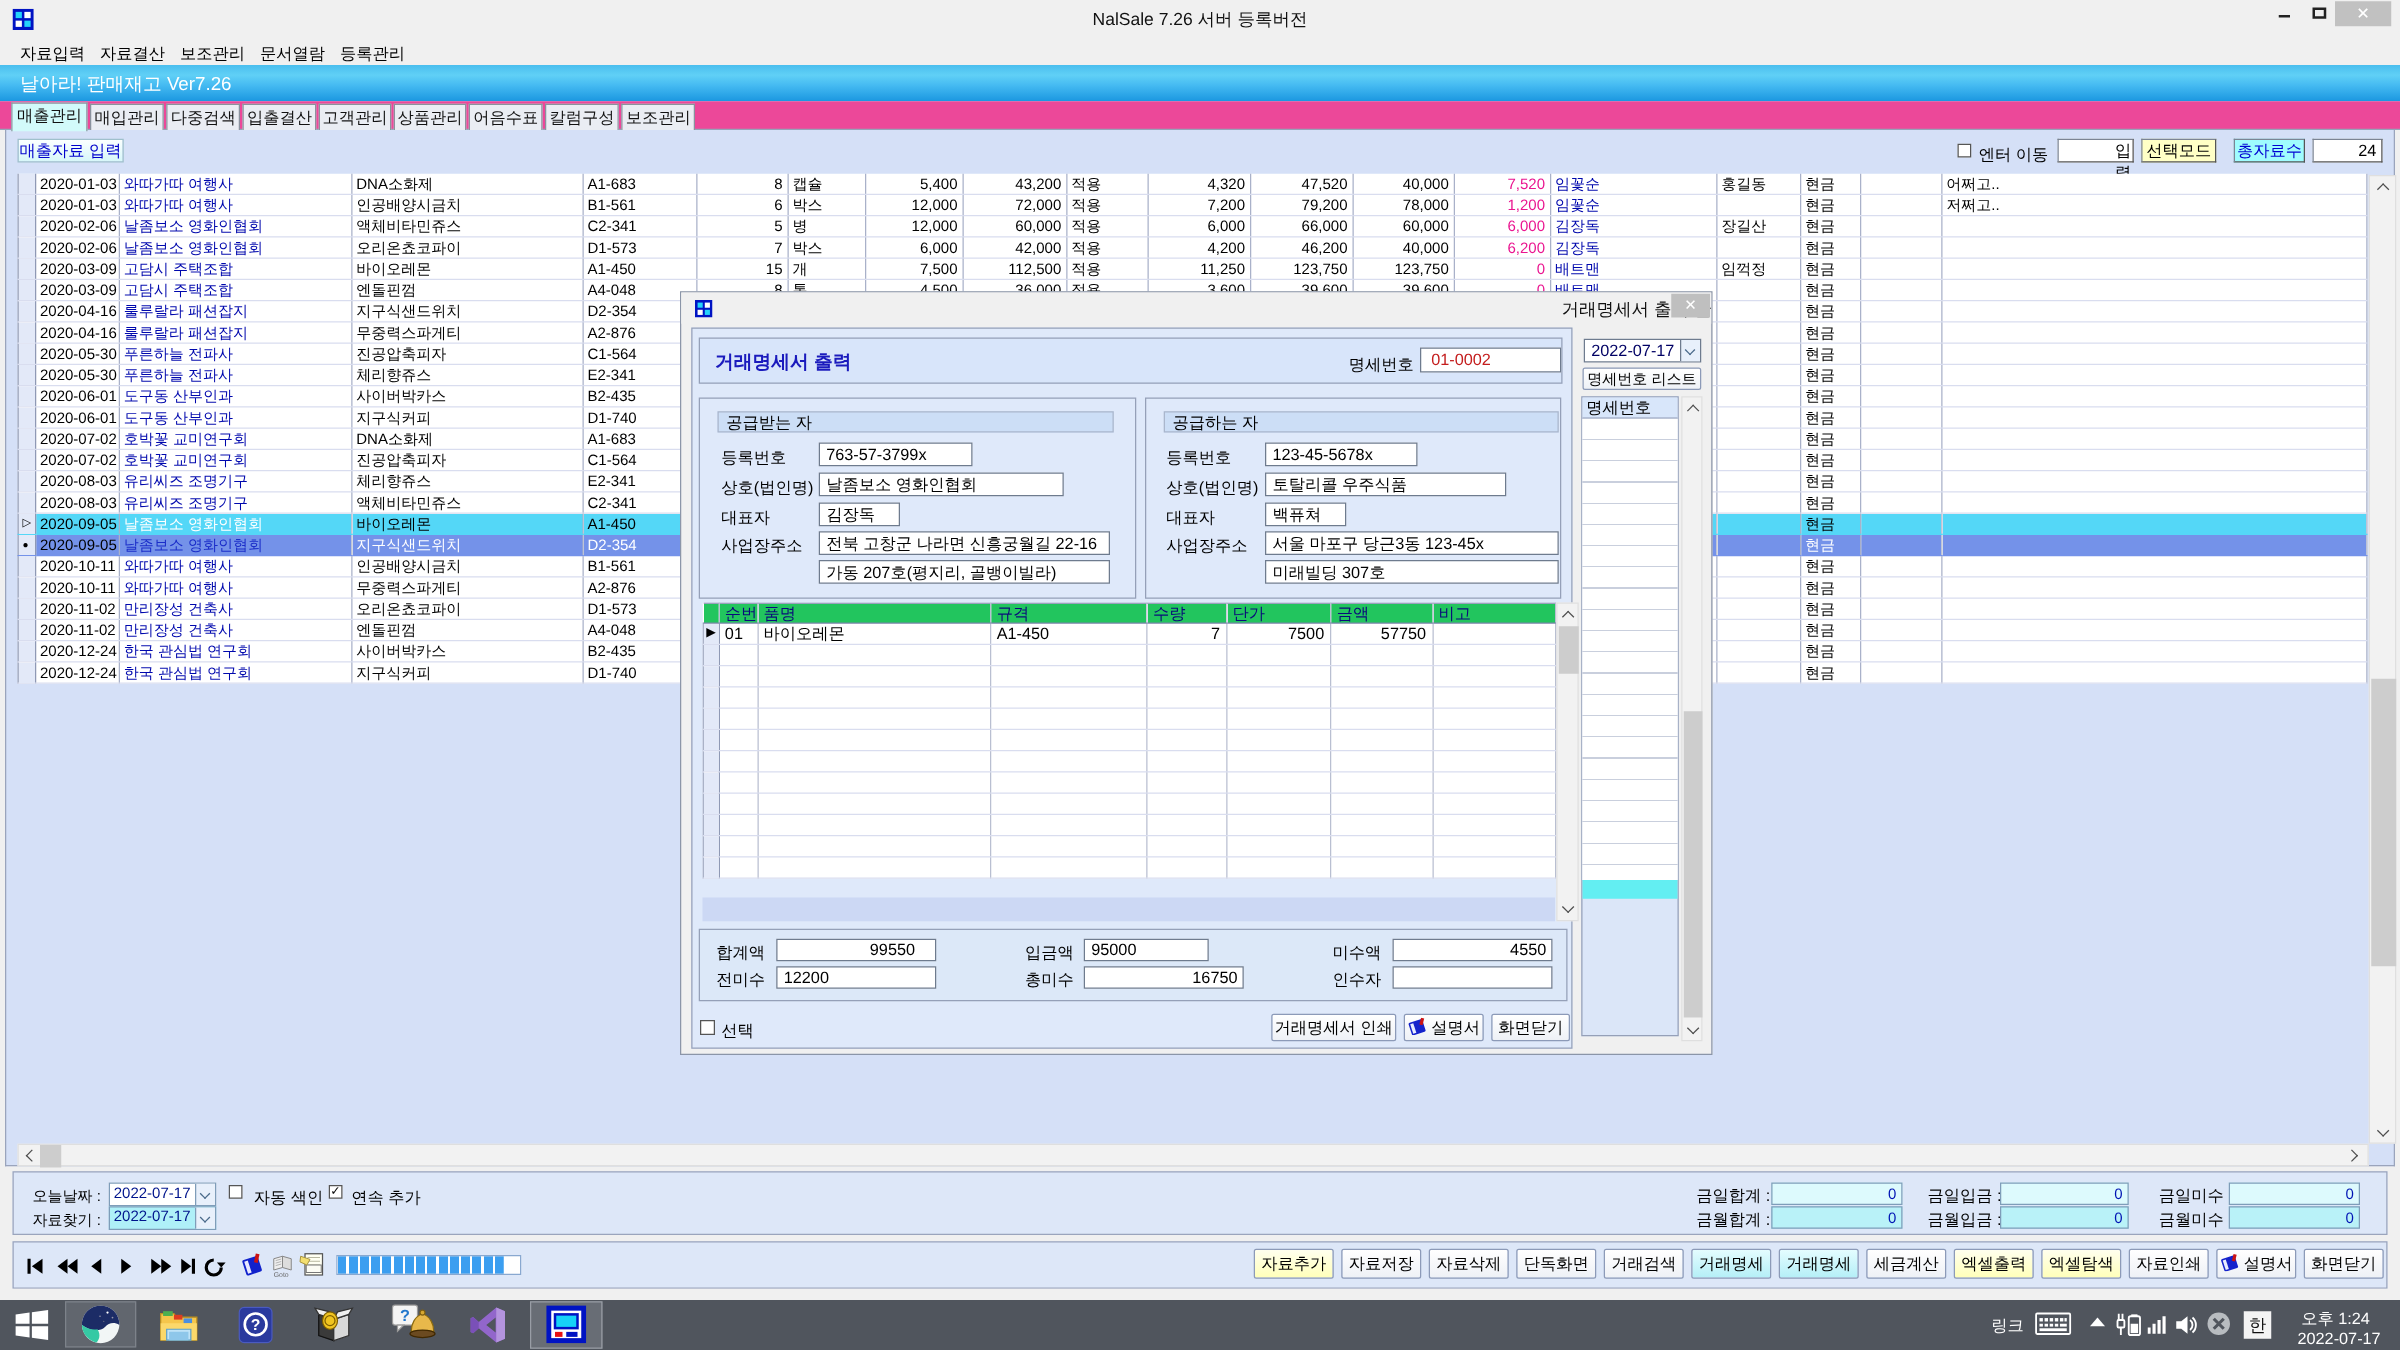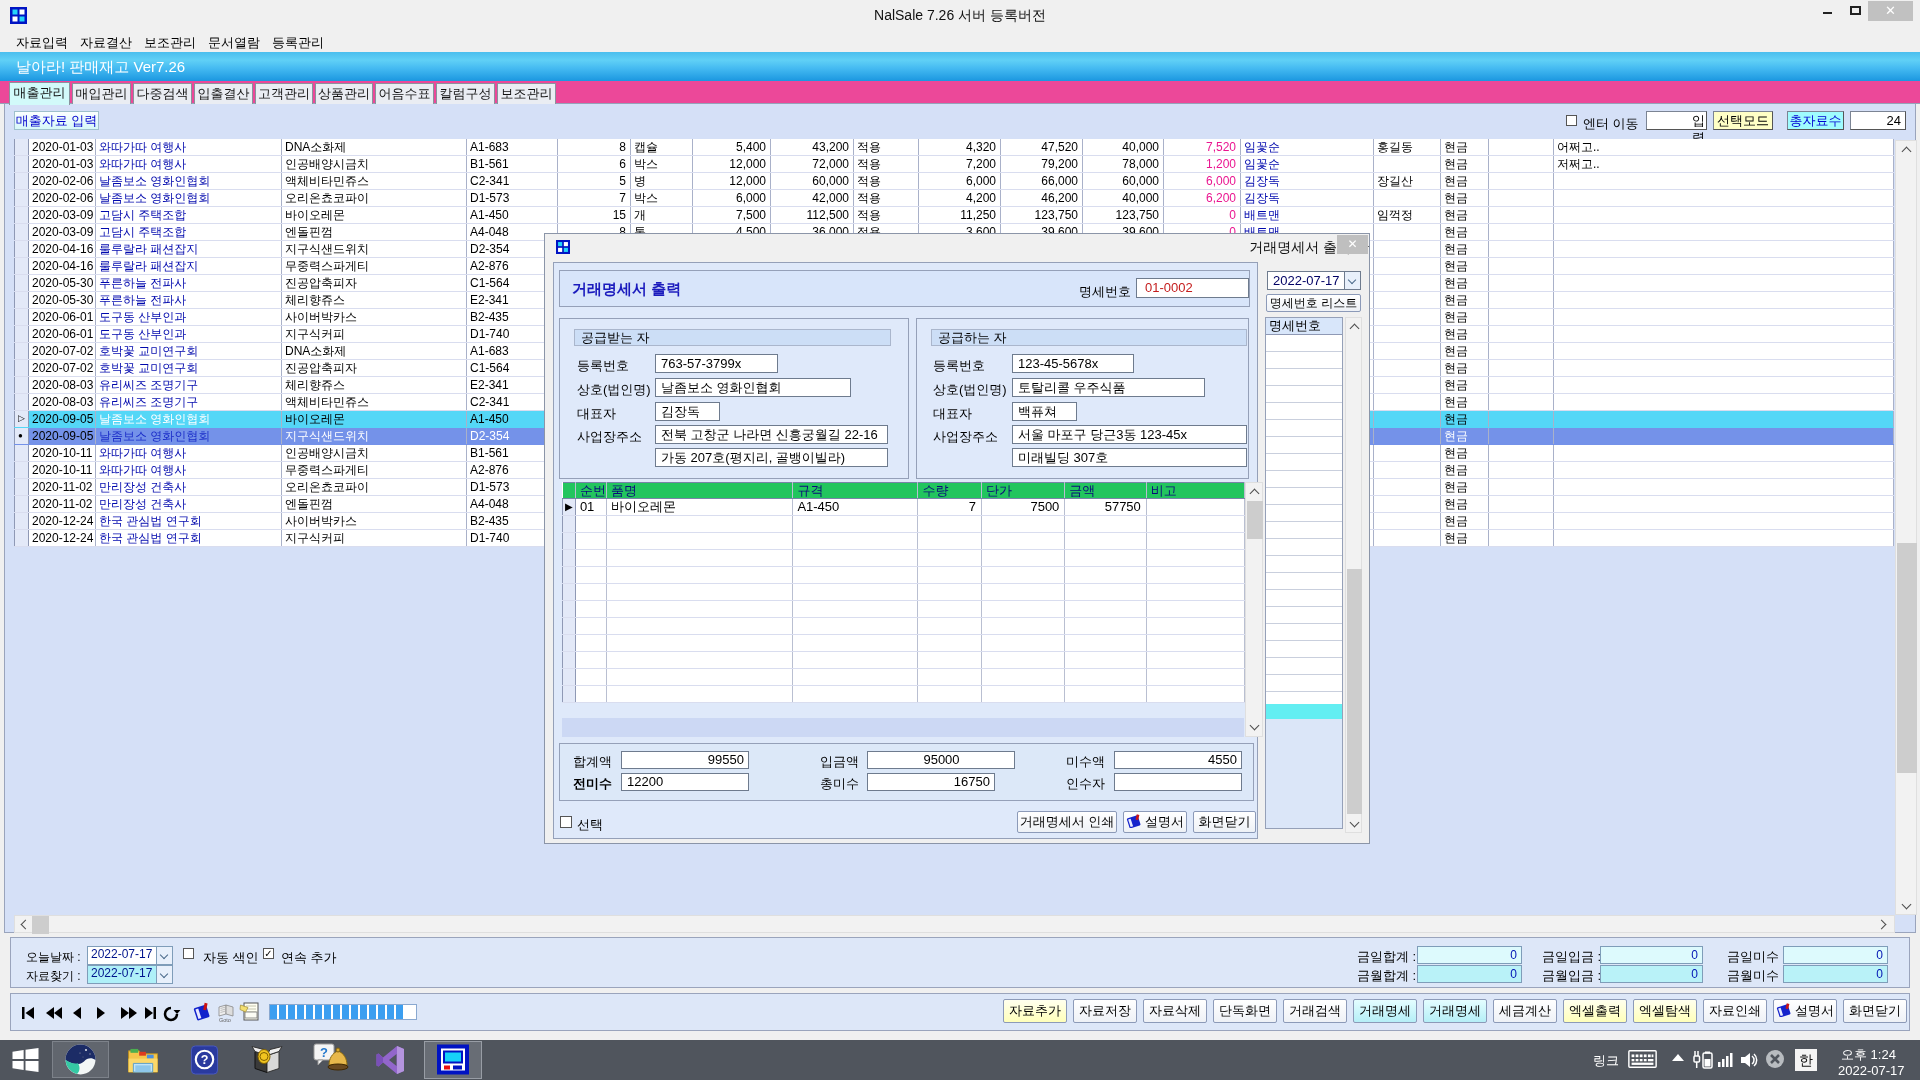--- a/index.html
+++ b/index.html
@@ -1060,26 +1060,26 @@
       </table>
     </div>
     <div class="abs" style="left:17px;top:484px;width:682px;height:19px;background:#ccd8f4;"></div>
     <div class="sb" style="left:700px;top:248px;width:18px;height:255px;">
       <div class="ch chu" style="left:5px;top:7px;"></div>
       <div class="ch chd" style="left:5px;top:239px;"></div>
       <div class="th" style="left:1px;top:18px;width:16px;height:38px;"></div>
     </div>
     <div class="dpanel" style="left:14px;top:509px;width:695px;height:58px;background:#dce8f8;"></div>
     <div class="dlabel" style="left:28px;top:519px;">합계액</div>
-    <div class="dfield" style="left:76px;top:517px;width:128px;height:18px;text-align:right;padding-right:4px;line-height:16px;">99550</div>
+    <div class="dfield" style="left:76px;top:517px;width:128px;height:18px;text-align:right;padding-right:16px;line-height:16px;">99550</div>
     <div class="dlabel" style="left:275px;top:519px;">입금액</div>
-    <div class="dfield" style="left:322px;top:517px;width:148px;height:18px;text-align:center;padding-right:4px;line-height:16px;">95000</div>
+    <div class="dfield" style="left:322px;top:517px;width:100px;height:18px;text-align:left;padding-right:4px;line-height:16px;">95000</div>
     <div class="dlabel" style="left:521px;top:519px;">미수액</div>
     <div class="dfield" style="left:569px;top:517px;width:128px;height:18px;text-align:right;padding-right:4px;line-height:16px;">4550</div>
-    <div class="dlabel" style="left:28px;top:541px;font-weight:bold;">전미수</div>
+    <div class="dlabel" style="left:28px;top:541px;">전미수</div>
     <div class="dfield" style="left:76px;top:539px;width:128px;height:18px;text-align:left;padding-right:4px;line-height:16px;">12200</div>
     <div class="dlabel" style="left:275px;top:541px;">총미수</div>
     <div class="dfield" style="left:322px;top:539px;width:128px;height:18px;text-align:right;padding-right:4px;line-height:16px;">16750</div>
     <div class="dlabel" style="left:521px;top:541px;">인수자</div>
     <div class="dfield" style="left:569px;top:539px;width:128px;height:18px;text-align:right;padding-right:4px;line-height:16px;"></div>
     <div class="ck" style="left:15px;top:582px;width:12px;height:12px;"></div>
     <div class="dlabel" style="left:32px;top:582px;">선택</div>
     <div class="dbtn" style="left:472px;top:577px;width:100px;">거래명세서 인쇄</div>
     <div class="dbtn" style="left:578px;top:577px;width:64px;"><svg style="vertical-align:-2px;margin-right:3px;" width="16" height="14" viewBox="0 0 16 14">
         <g transform="rotate(-18 8 8)">

